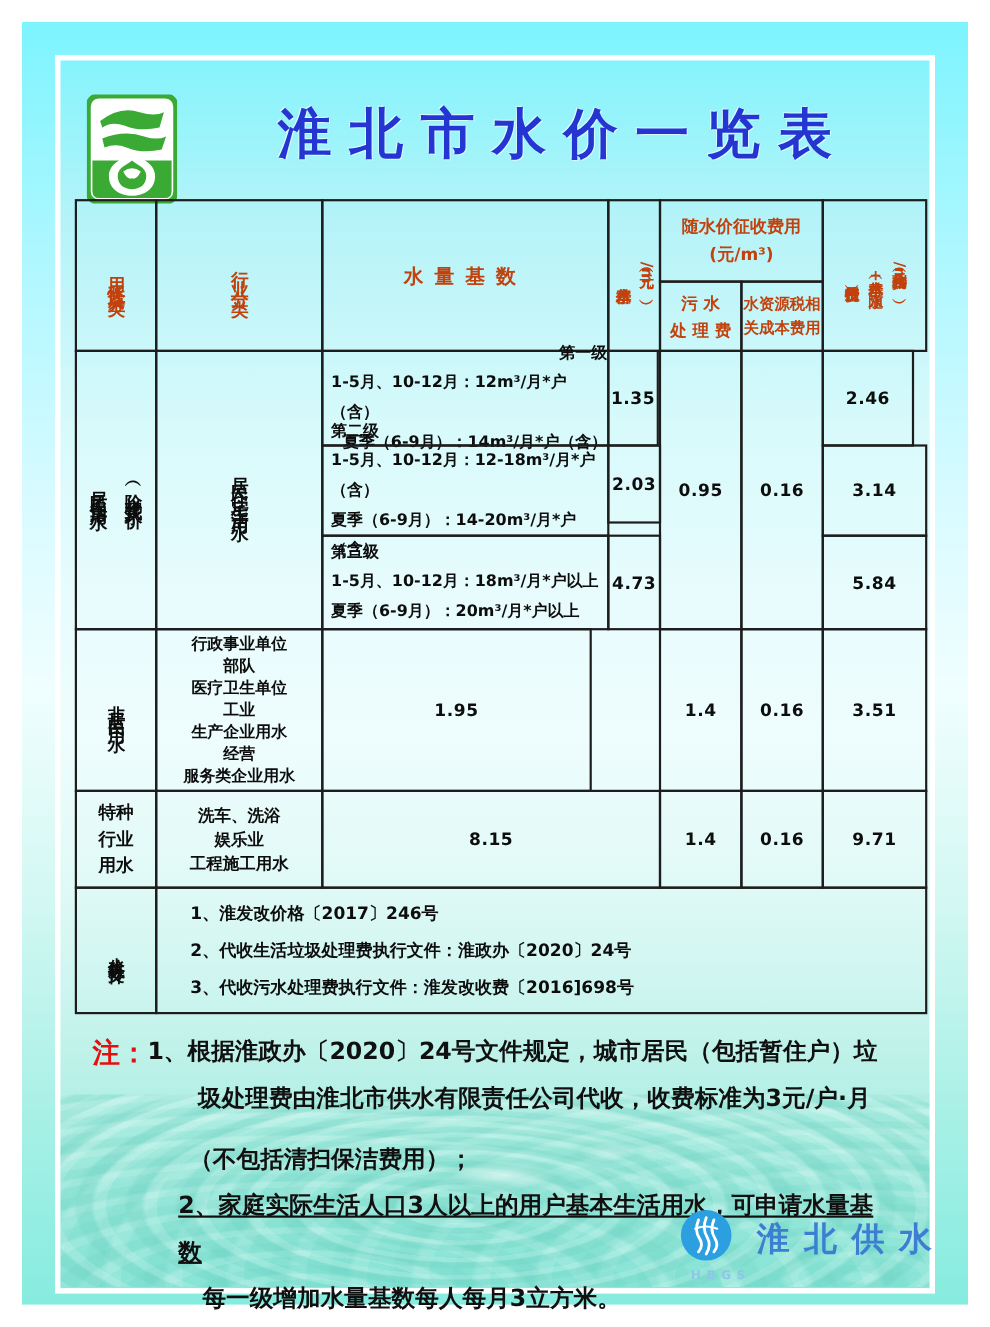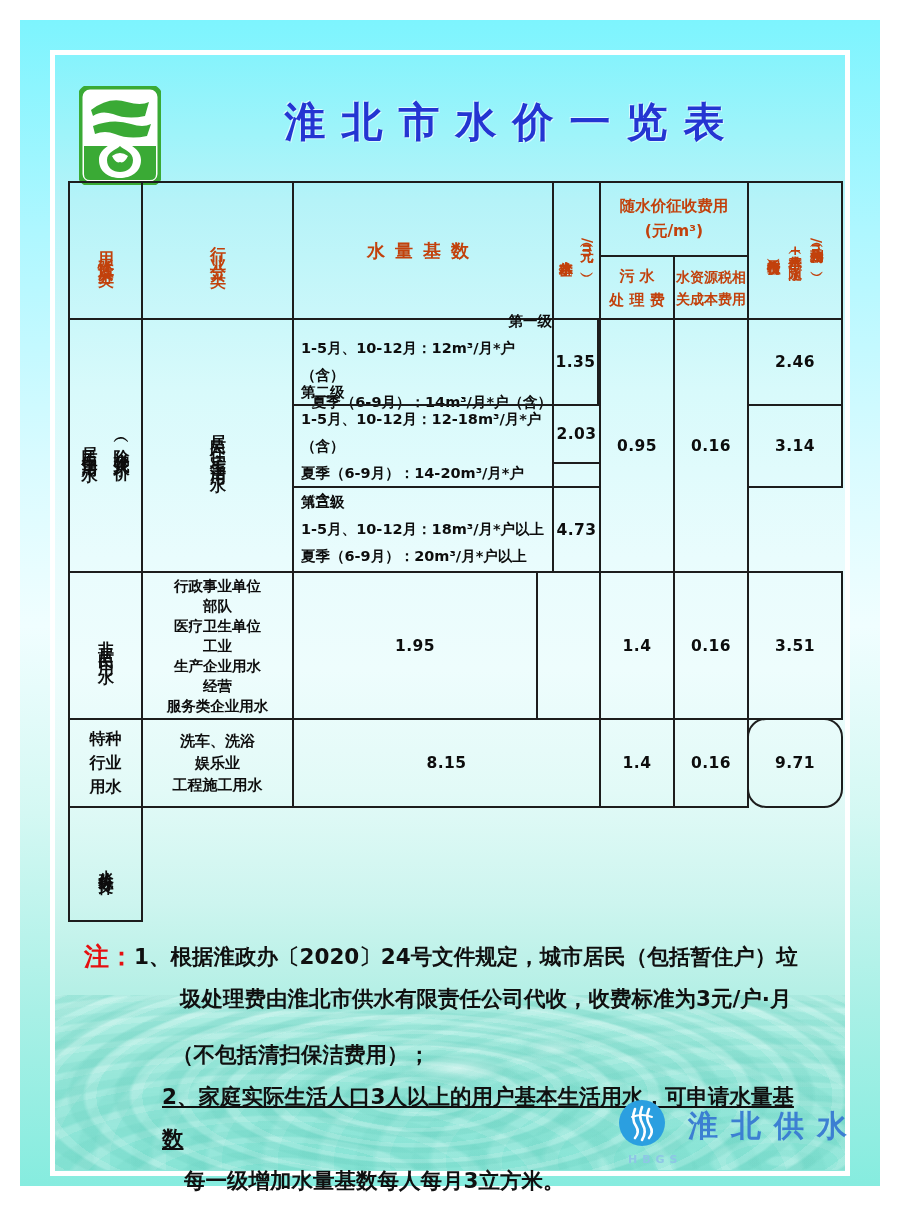--- a/index.html
+++ b/index.html
@@ -15,21 +15,21 @@
       radial-gradient(ellipse 46px 14px at 63% 30%, rgba(255,255,255,.4), rgba(120,214,198,.3) 60%, transparent 80%),
       repeating-radial-gradient(ellipse 250px 85px at 46% 58%, rgba(255,255,255,.16) 0 10px, rgba(88,198,180,.22) 14px 26px, transparent 30px 46px),
       repeating-radial-gradient(ellipse 520px 170px at 28% 108%, rgba(255,255,255,.14) 0 14px, rgba(92,202,184,.18) 20px 38px, transparent 42px 64px),
       repeating-radial-gradient(ellipse 420px 140px at 92% 95%, rgba(255,255,255,.12) 0 12px, rgba(92,202,184,.16) 18px 32px, transparent 36px 56px),
       linear-gradient(180deg, rgba(255,255,255,0) 0%, rgba(104,208,190,.22) 55%, rgba(118,218,200,.32) 100%);}
   
   .toplogo{position:absolute;left:79px;top:86px;width:82px;height:99px;}
   
   .main-title{position:absolute;left:190px;top:90px;width:645px;height:64px;
     display:flex;align-items:center;justify-content:center;
-    font-size:41px;font-weight:bold;letter-spacing:16px;color:#2435d2;
+    font-size:49px;font-weight:bold;letter-spacing:16px;color:#2435d2;
     text-shadow:1px 1px 0 #d8fbff, -1px -1px 0 #d8fbff;white-space:nowrap;}
   
   .tbl{position:absolute;left:68px;top:181px;width:775px;height:741px;}
   .cell{position:absolute;box-sizing:border-box;border:2px solid #1d1d1d;
     display:flex;align-items:center;justify-content:center;text-align:center;
     color:#0d0d0d;font-weight:bold;}
   .red{color:#c2410c;}
   .pre{white-space:pre-line;}
   .vt{writing-mode:vertical-rl;text-orientation:mixed;}
   .vlr{writing-mode:vertical-lr;text-orientation:mixed;}
@@ -92,36 +92,37 @@
     <div class="cell vlr pre" style="left:0;top:137px;width:75px;height:255px;font-size:16px;letter-spacing:4px;line-height:2.0;">居民生活用水
 （阶梯式水价）</div>
     <div class="cell vt" style="left:73px;top:137px;width:153px;height:255px;font-size:16px;letter-spacing:6px;">居民住宅生活用水</div>
 
     <div class="cell tierbox" style="left:224px;top:137px;width:262px;height:88px;align-items:flex-end;">
       <div>第一级</div>
       <div>1-5月、10-12月：12m³/月*户（含）</div>
       <div>夏季（6-9月）：14m³/月*户（含）</div>
     </div>
     <div class="cell num" style="left:484px;top:137px;width:47px;height:88px;">1.35</div>
-    <div class="cell num" style="left:679px;top:137px;width:96px;height:88px;">2.46</div>
+    <div class="cell num" style="left:679px;top:137px;width:84px;height:88px;">2.46</div>
 
     <div class="cell tierbox" style="left:224px;top:223px;width:262px;height:84px;">
       <div>第二级</div>
       <div>1-5月、10-12月：12-18m³/月*户（含）</div>
       <div>夏季（6-9月）：14-20m³/月*户（含）</div>
     </div>
-    <div class="cell num" style="left:484px;top:223px;width:49px;height:60px;">2.03</div>
+    <div class="cell num" style="left:484px;top:223px;width:49px;height:72px;">2.03</div>
     <div class="cell num" style="left:679px;top:223px;width:96px;height:84px;">3.14</div>
 
     <div class="cell tierbox" style="left:224px;top:305px;width:262px;height:87px;">
       <div>第三级</div>
       <div>1-5月、10-12月：18m³/月*户以上</div>
       <div>夏季（6-9月）：20m³/月*户以上</div>
     </div>
     <div class="cell num" style="left:484px;top:305px;width:49px;height:87px;">4.73</div>
+    <div class="cell num" style="left:679px;top:305px;width:96px;height:87px;">5.84</div>
 
     <div class="cell num" style="left:531px;top:137px;width:76px;height:255px;">0.95</div>
     <div class="cell num" style="left:605px;top:137px;width:76px;height:255px;">0.16</div>
 
     <div class="cell vt" style="left:0;top:390px;width:75px;height:149px;font-size:16px;letter-spacing:7px;">非居民用水</div>
     <div class="cell pre" style="left:73px;top:390px;width:153px;height:149px;font-size:14.5px;line-height:20px;">行政事业单位
 部队
 医疗卫生单位
 工业
 生产企业用水
@@ -134,23 +135,28 @@
 
     <div class="cell pre" style="left:0;top:537px;width:75px;height:90px;font-size:16px;line-height:24px;">特种
 行业
 用水</div>
     <div class="cell pre" style="left:73px;top:537px;width:153px;height:90px;font-size:15px;line-height:22px;">洗车、洗浴
 娱乐业
 工程施工用水</div>
     <div class="cell num" style="left:224px;top:537px;width:309px;height:90px;">8.15</div>
     <div class="cell num" style="left:531px;top:537px;width:76px;height:90px;">1.4</div>
     <div class="cell num" style="left:605px;top:537px;width:76px;height:90px;">0.16</div>
-    <div class="cell num" style="left:679px;top:537px;width:96px;height:90px;border-radius:19px;">9.71</div>
+    <div class="cell num" style="left:679px;top:537px;width:96px;height:90px;">9.71</div>
 
     <div class="cell vt" style="left:0;top:625px;width:75px;height:116px;font-size:15px;letter-spacing:2px;">水价执行文件</div>
+    <div class="cell docbody" style="left:73px;top:625px;width:702px;height:116px;">
+      <div>1、淮发改价格〔2017〕246号</div>
+      <div>2、代收生活垃圾处理费执行文件：淮政办〔2020〕24号</div>
+      <div>3、代收污水处理费执行文件：淮发改收费〔2016]698号</div>
+    </div>
   </div>
 
   <div class="notes">
     <div class="notes-label">注：</div>
     <div class="notes-body">
       <div class="nl1">1、根据淮政办〔2020〕24号文件规定，城市居民（包括暂住户）垃</div>
       <div class="nl2">圾处理费由淮北市供水有限责任公司代收，收费标准为3元/户·月</div>
       <div class="nl3">（不包括清扫保洁费用）；</div>
       <div class="nl4">2、家庭实际生活人口3人以上的用户基本生活用水，可申请水量基数</div>
       <div class="nl5">每一级增加水量基数每人每月3立方米。</div>

